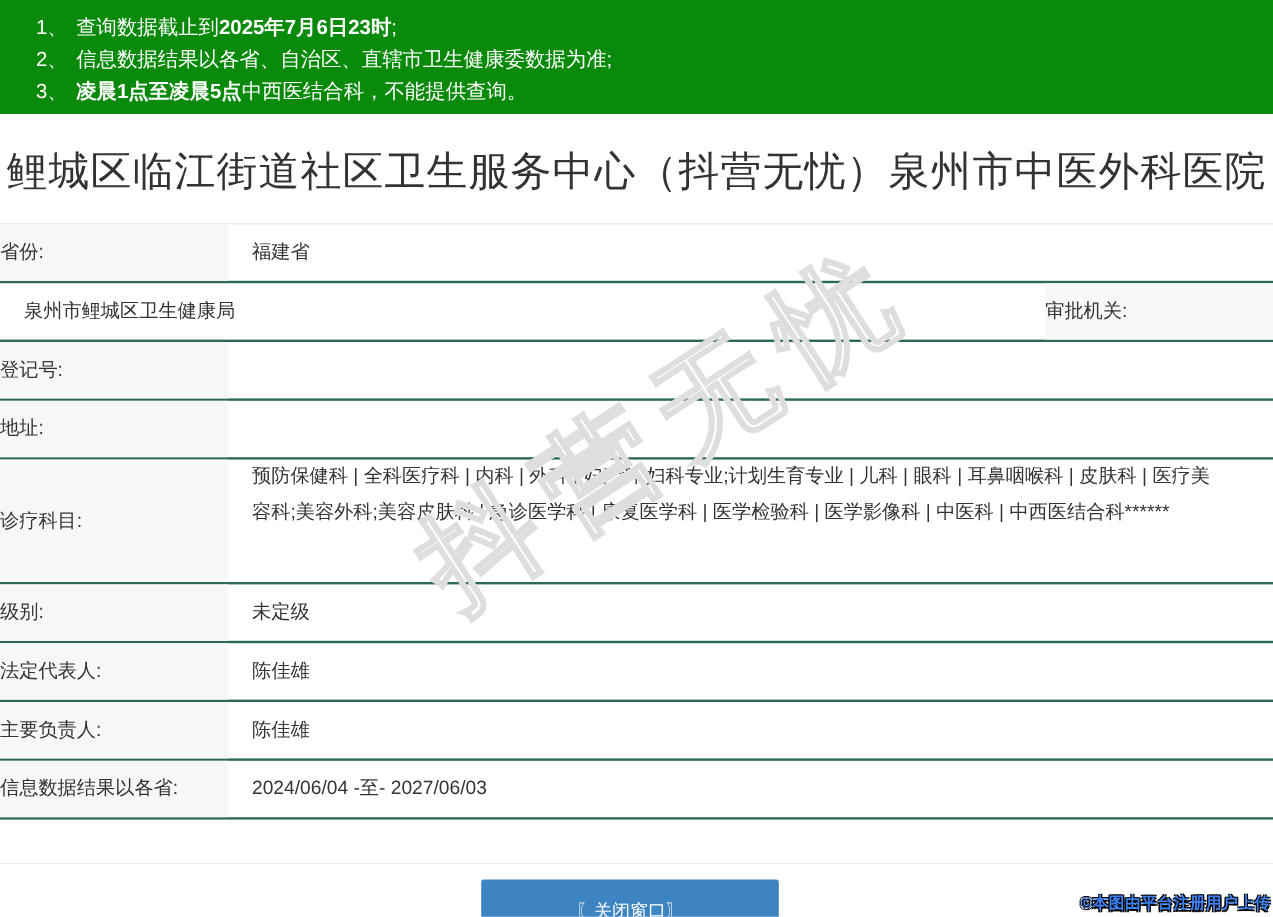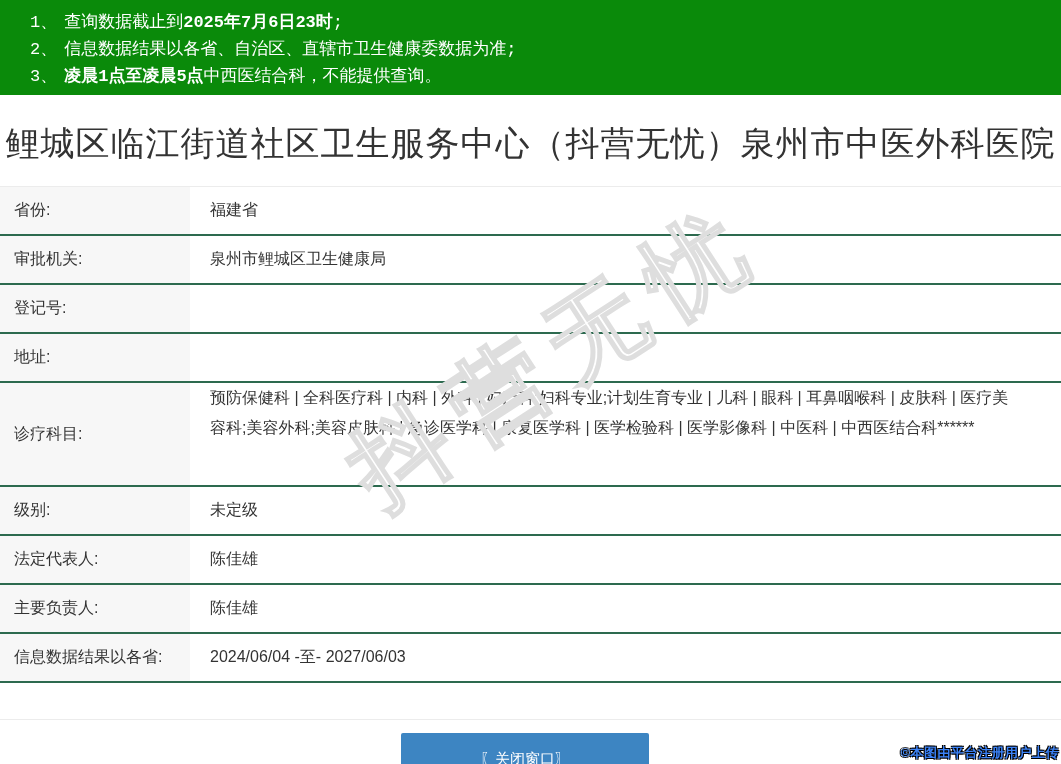--- a/index.html
+++ b/index.html
@@ -6,36 +6,36 @@
   body{
     width:1061px;height:764px;overflow:hidden;position:relative;
     background:#ffffff;font-family:"Liberation Sans","DejaVu Sans",sans-serif;
     color:#333;
   }
   
   .banner{
     height:95px;box-sizing:border-box;background:#0a8a0a;color:#ffffff;
     padding:9px 10px 0 30px;font-size:17px;line-height:27px;
   }
-  .notice-line{white-space:nowrap;font-family:Liberation Mono, monospace;}
+  .notice-line{white-space:nowrap;}
   .notice-num{margin-right:7px;}
   .banner b{font-weight:bold;}
   
   .page-title{
     margin-top:23px;font-size:34px;font-weight:400;color:#333;
     text-align:center;white-space:nowrap;letter-spacing:1px;line-height:50px;
   }
   
   .detail-table{margin-top:18px;border-top:1px solid #ececec;}
   .row{display:flex;border-bottom:2px solid #2d6a4f;height:47px;}
   .row.tall{height:102px;}
   .cell{box-sizing:border-box;font-size:16px;color:#333;}
   .cell.label{
     width:190px;flex-shrink:0;background:#f7f7f7;
-    padding-left:14px;display:flex;align-items:center;
+    padding-left:0;display:flex;align-items:center;
   }
   .cell.value{
     flex:1;padding:0 40px 0 20px;display:flex;align-items:center;
   }
   .row.tall .cell.value{
     display:block;padding-top:0;line-height:30px;
   }
   
   .watermark{
     position:absolute;left:345px;top:395px;pointer-events:none;z-index:5;
@@ -73,22 +73,22 @@
 </div>
 
 <div class="page-title">鲤城区临江街道社区卫生服务中心（抖营无忧）泉州市中医外科医院</div>
 
 <div class="detail-table">
   <div class="row">
     <div class="cell label">省份:</div>
     <div class="cell value">福建省</div>
   </div>
   <div class="row">
+    <div class="cell value">泉州市鲤城区卫生健康局</div>
     <div class="cell label">审批机关:</div>
-    <div class="cell value">泉州市鲤城区卫生健康局</div>
   </div>
   <div class="row">
     <div class="cell label">登记号:</div>
   </div>
   <div class="row">
     <div class="cell label">地址:</div>
   </div>
   <div class="row tall">
     <div class="cell label">诊疗科目:</div>
     <div class="cell value">预防保健科 | 全科医疗科 | 内科 | 外科 | 妇产科;妇科专业;计划生育专业 | 儿科 | 眼科 | 耳鼻咽喉科 | 皮肤科 | 医疗美容科;美容外科;美容皮肤科 | 急诊医学科 | 康复医学科 | 医学检验科 | 医学影像科 | 中医科 | 中西医结合科******</div>

